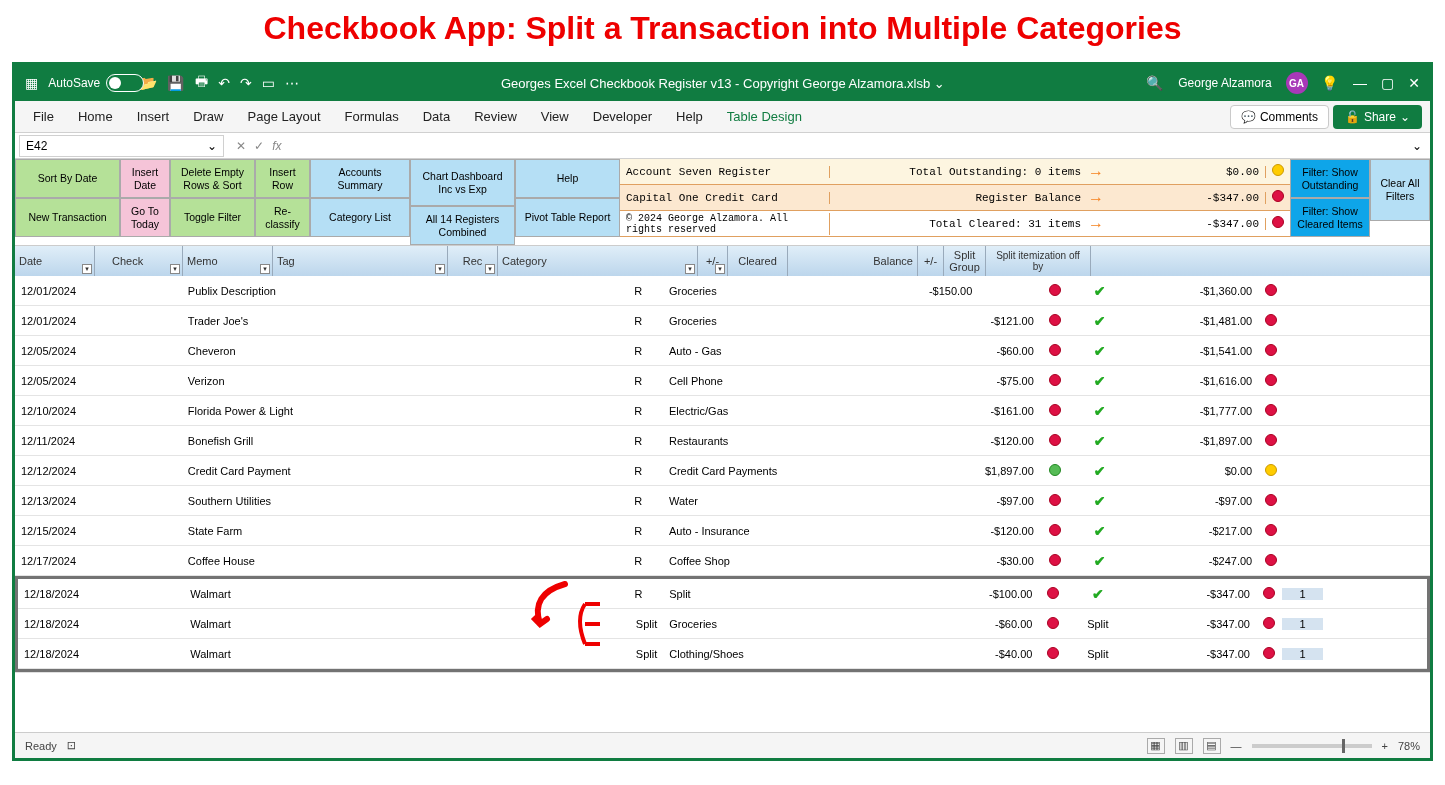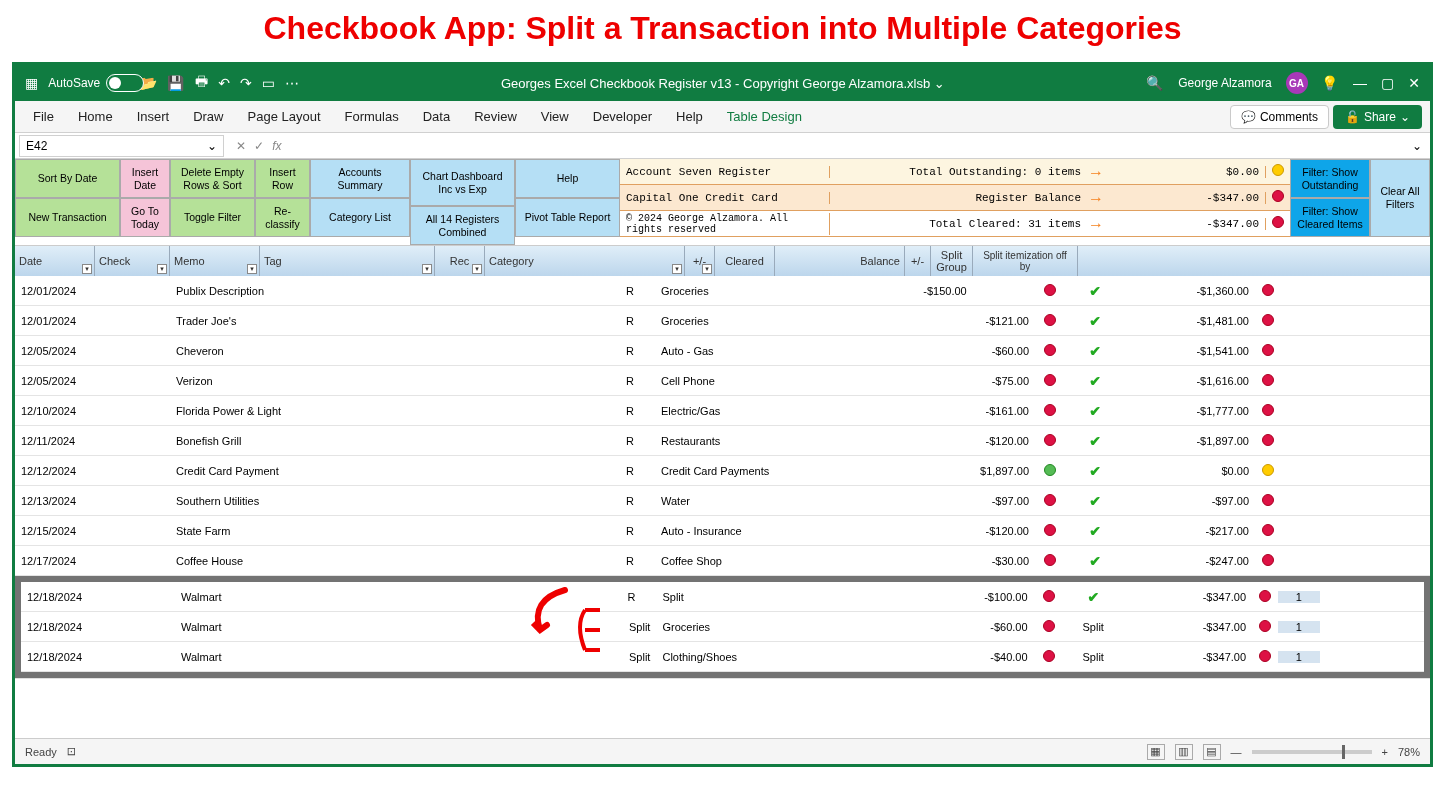--- a/index.html
+++ b/index.html
@@ -37,42 +37,42 @@
 .summary-cell-b { flex: 1; text-align: right; padding: 0 10px; }
 .summary-arrow { width: 30px; color: #f58220; font-size: 16px; }
 .summary-amt { width: 145px; text-align: right; padding: 0 6px; border-right: 1px solid #e0a060; }
 .summary-dot { width: 24px; text-align: center; }
 .bg-lightyellow { background: #fdf5e0; }
 .bg-lightorange { background: #fce8d0; }
 .table-header { display: flex; background: linear-gradient(#e0eef8, #bcd6ec); height: 30px; align-items: center; font-size: 11px; color: #333; }
 .th { border-right: 1px solid #9ab; padding: 0 4px; display: flex; align-items: center; height: 100%; position: relative; }
 .th-dd { position: absolute; right: 2px; bottom: 2px; width: 10px; height: 10px; border: 1px solid #888; background: #fff; font-size: 7px; display: flex; align-items: center; justify-content: center; }
 .col-date { width: 80px; }
-.col-check { width: 75px; }
+.col-check { width: 75px; margin-left: 13px; }
 .col-desc { width: 170px; }
 .col-memo { width: 90px; }
 .col-tag { width: 175px; }
 .col-rec { width: 50px; text-align: center; justify-content: center; }
 .col-cat { width: 200px; }
 .col-amount { width: 180px; text-align: right; justify-content: flex-end; }
 .col-pm { width: 30px; text-align: center; justify-content: center; }
 .col-cleared { width: 60px; text-align: center; justify-content: center; }
 .col-balance { width: 130px; text-align: right; justify-content: flex-end; }
 .col-pm2 { width: 26px; text-align: center; justify-content: center; }
 .col-split { width: 42px; text-align: center; justify-content: center; }
 .col-splitoff { width: 105px; text-align: center; justify-content: center; font-size: 10px; }
 .tbody { }
 .trow { display: flex; height: 30px; align-items: center; border-bottom: 1px solid #e4e4e4; font-size: 11px; }
 .td { padding: 0 6px; }
 .trow .col-amount, .trow .col-balance { padding-right: 6px; }
 .dot-red { display: inline-block; width: 12px; height: 12px; border-radius: 50%; background: #d14; border: 1px solid #a02; }
 .dot-green { display: inline-block; width: 12px; height: 12px; border-radius: 50%; background: #5b5; border: 1px solid #282; }
 .dot-orange { display: inline-block; width: 12px; height: 12px; border-radius: 50%; background: #fc0; border: 1px solid #c90; }
 .check-green { color: #2a2; font-weight: bold; font-size: 14px; }
-.highlight-box { border: 6px solid #737373; }
+.highlight-box { border: 3px solid #737373; }
 .split-cell-hl { background: #d5e3f0; }
 .status-bar { background: #f5f5f5; border-top: 1px solid #ccc; height: 26px; display: flex; align-items: center; padding: 0 10px; font-size: 11px; color: #444; gap: 10px; }
 .status-bar-right { margin-left: auto; display: flex; align-items: center; gap: 10px; }
 .view-btn { border: 1px solid #aaa; width: 18px; height: 16px; display: flex; align-items: center; justify-content: center; }
 .zoom-slider { width: 120px; height: 4px; background: #ccc; position: relative; }
 .zoom-slider::after { content: ''; position: absolute; width: 3px; height: 14px; background: #666; left: 75%; top: -5px; }
 </style>
 </head>
 <body>
 
@@ -199,21 +199,21 @@
         <div class="summary-amt">-$347.00</div>
         <div class="summary-dot"><span class="dot-red"></span></div>
       </div>
     </div>
 
     <div class="btn-col">
       <div class="tool-btn btn-yellow" style="width:80px;height:39px">Filter: Show Outstanding</div>
       <div class="tool-btn btn-yellow" style="width:80px;height:39px">Filter: Show Cleared Items</div>
     </div>
     <div class="btn-col">
-      <div class="tool-btn btn-blue" style="width:60px;height:78px">Clear All Filters</div>
+      <div class="tool-btn btn-blue" style="width:60px;height:62px">Clear All Filters</div>
     </div>
   </div>
 
   <div class="table-header">
     <div class="th col-date">
         <span>Date</span>
         <span class="th-dd">▾</span>
       </div>
     <div class="th col-check">
         <span>Check</span>

